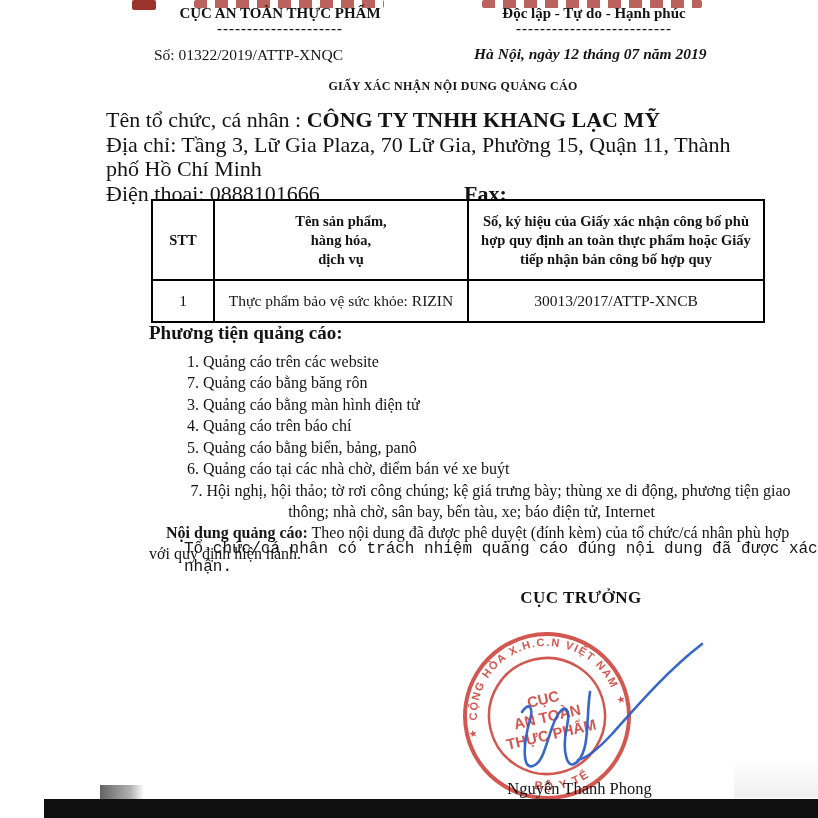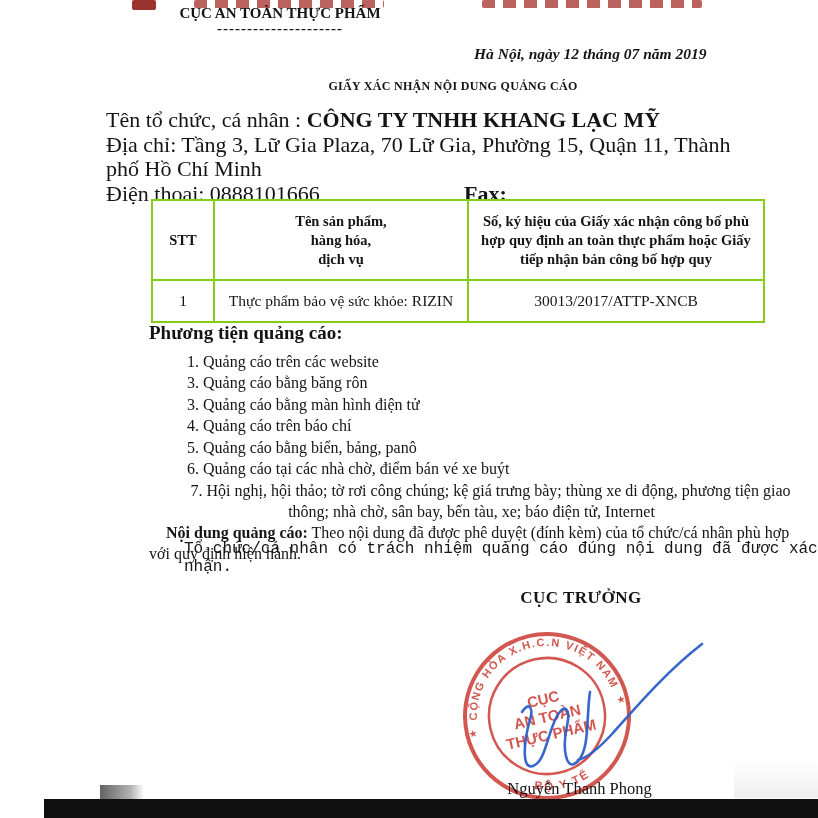--- a/index.html
+++ b/index.html
@@ -26,21 +26,21 @@
   .so-line{left:110px;top:46px;font-size:15.5px;}
   .date-line{left:430px;top:45px;font-size:15.5px;}
 
   .doc-title{left:0;top:79px;width:818px;font-size:12px;letter-spacing:.3px;}
 
   .info{left:62px;top:108px;width:660px;font-size:22px;line-height:24.5px;}
   .phone-span{display:inline-block;width:358px;}
 
   table.doc-table{position:absolute;left:107px;top:199px;border-collapse:collapse;background:#fff;}
   table.doc-table th, table.doc-table td{
-    border:2px solid #84cc16;text-align:center;vertical-align:middle;padding:2px 6px;
+    border:2px solid #000000;text-align:center;vertical-align:middle;padding:2px 6px;
   }
   table.doc-table th{font-weight:bold;font-size:14.5px;line-height:19px;height:74px;}
   table.doc-table td{font-size:15.5px;height:36px;}
   .col-stt{width:48px;}
   .col-prod{width:240px;}
   .col-cert{width:282px;}
   td.cell-left{text-align:left;padding-left:9px;}
 
   .media-heading{left:105px;top:322px;font-size:19px;}
   .media-list{left:143px;top:351px;width:560px;font-size:16px;line-height:21.4px;}
@@ -65,21 +65,26 @@
 <div id="canvas">
 
   <div class="redblob"></div>
   <div class="redcut" style="left:150px;width:190px;"></div>
   <div class="redcut" style="left:438px;width:220px;"></div>
 
   <div class="abs hdr-org ctr">
     <div class="b">CỤC AN TOÀN THỰC PHẨM</div>
     <div class="dashes">---------------------</div>
   </div>
+  <div class="abs hdr-motto ctr">
+    <div class="b">Độc lập - Tự do - Hạnh phúc</div>
+    <div class="dashes">--------------------------</div>
+  </div>
 
+  <div class="abs so-line">Số:  01322/2019/ATTP-XNQC</div>
   <div class="abs date-line b i">Hà Nội, ngày 12 tháng 07 năm 2019</div>
 
   <div class="abs doc-title ctr b">GIẤY XÁC NHẬN NỘI DUNG QUẢNG CÁO</div>
 
   <div class="abs info">
     <div><span>Tên tổ chức, cá nhân : </span><span class="b">CÔNG TY TNHH KHANG LẠC MỸ</span></div>
     <div>Địa chỉ: Tầng 3, Lữ Gia Plaza, 70 Lữ Gia, Phường 15, Quận 11, Thành phố Hồ Chí Minh</div>
     <div><span class="phone-span">Điện thoại: 0888101666</span><span class="b">Fax:</span></div>
   </div>
 
@@ -100,21 +105,21 @@
         <td>1</td>
         <td class="cell-left">Thực phẩm bảo vệ sức khỏe: RIZIN</td>
         <td>30013/2017/ATTP-XNCB</td>
       </tr>
     </tbody>
   </table>
 
   <div class="abs media-heading b">Phương tiện quảng cáo:</div>
   <div class="abs media-list">
     <div>1. Quảng cáo trên các website</div>
-    <div>3. Quảng cáo bằng băng rôn</div>
+    <div>7. Quảng cáo bằng băng rôn</div>
     <div>3. Quảng cáo bằng màn hình điện tử</div>
     <div>4. Quảng cáo trên báo chí</div>
     <div>5. Quảng cáo bằng biển, bảng, panô</div>
     <div>6. Quảng cáo tại các nhà chờ, điểm bán vé xe buýt</div>
   </div>
   <div class="abs media-item7">7. Hội nghị, hội thảo; tờ rơi công chúng; kệ giá trưng bày; thùng xe di động, phương tiện giao thông; nhà chờ, sân bay, bến tàu, xe; báo điện tử, Internet</div>
 
   <div class="abs content-par"><span class="b">Nội dung quảng cáo:</span><span> Theo nội dung đã được phê duyệt (đính kèm) của tổ chức/cá nhân phù hợp với quy định hiện hành.</span></div>
   <div class="abs resp-par">Tổ chức/cá nhân có trách nhiệm quảng cáo đúng nội dung đã được xác nhận.</div>
 

